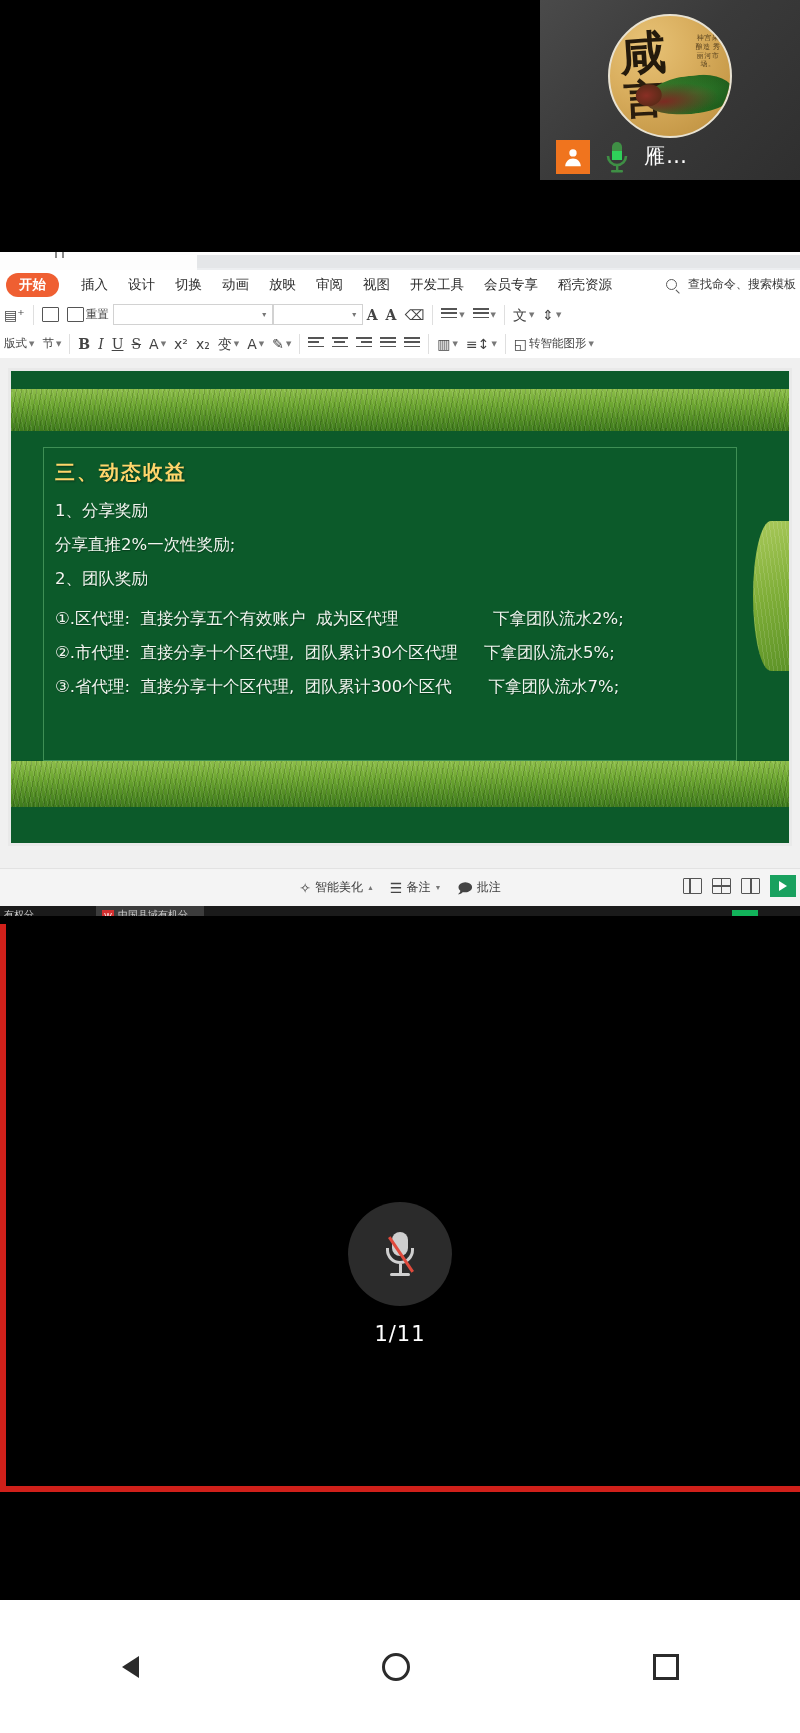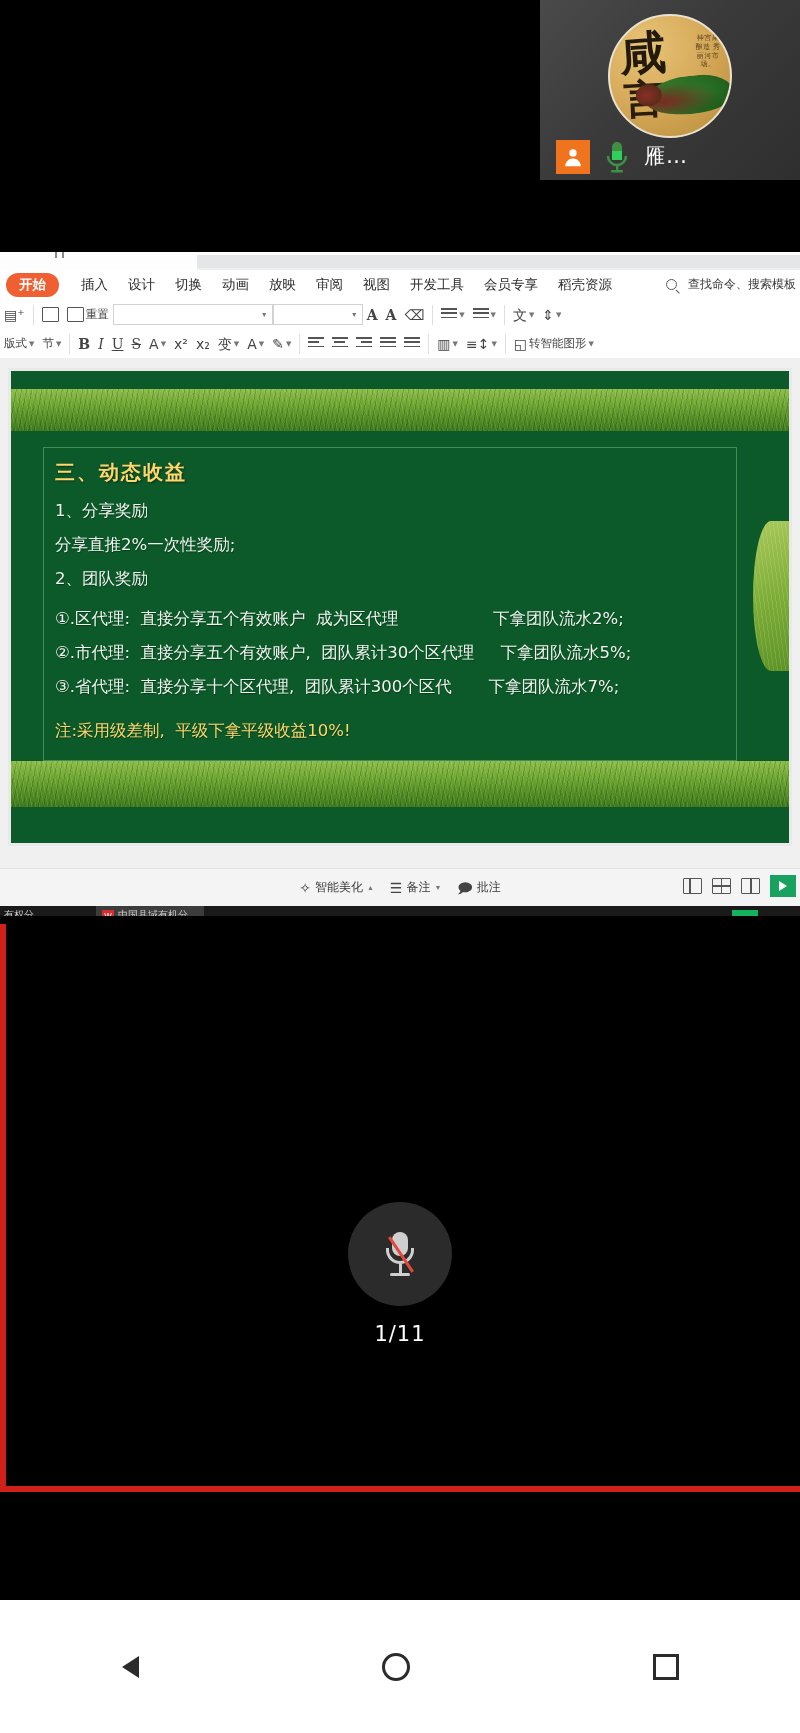--- a/index.html
+++ b/index.html
@@ -454,23 +454,22 @@
         <div class="wheat-band top"></div>
         <div class="wheat-band bottom"></div>
         <div class="slide-rightcrop"></div>
         <div class="slide-inner-border"></div>
         <div class="slide-textwrap">
           <div class="sld-title">三、动态收益</div>
           <div class="sld-line">1、分享奖励</div>
           <div class="sld-line">分享直推2%一次性奖励;</div>
           <div class="sld-line sub">2、团队奖励</div>
           <div class="sld-line">①.区代理:  直接分享五个有效账户  成为区代理                  下拿团队流水2%;</div>
-          <div class="sld-line">②.市代理:  直接分享五个有效账户,  团队累计30个区代理     下拿团队流水5%;</div>
+          <div class="sld-line">②.市代理:  直接分享十个区代理,  团队累计30个区代理     下拿团队流水5%;</div>
           <div class="sld-line">③.省代理:  直接分享十个区代理,  团队累计300个区代       下拿团队流水7%;</div>
-          <div class="sld-line note">注:采用级差制,  平级下拿平级收益10%!</div>
         </div>
       </div>
       <div class="cursor-ibeam"></div>
     </div>
 
     <div class="statusbar">
       <div class="sb-item">
         <span class="glyph">✧</span>
         <span>智能美化</span>
         <span class="caret">▲</span>

